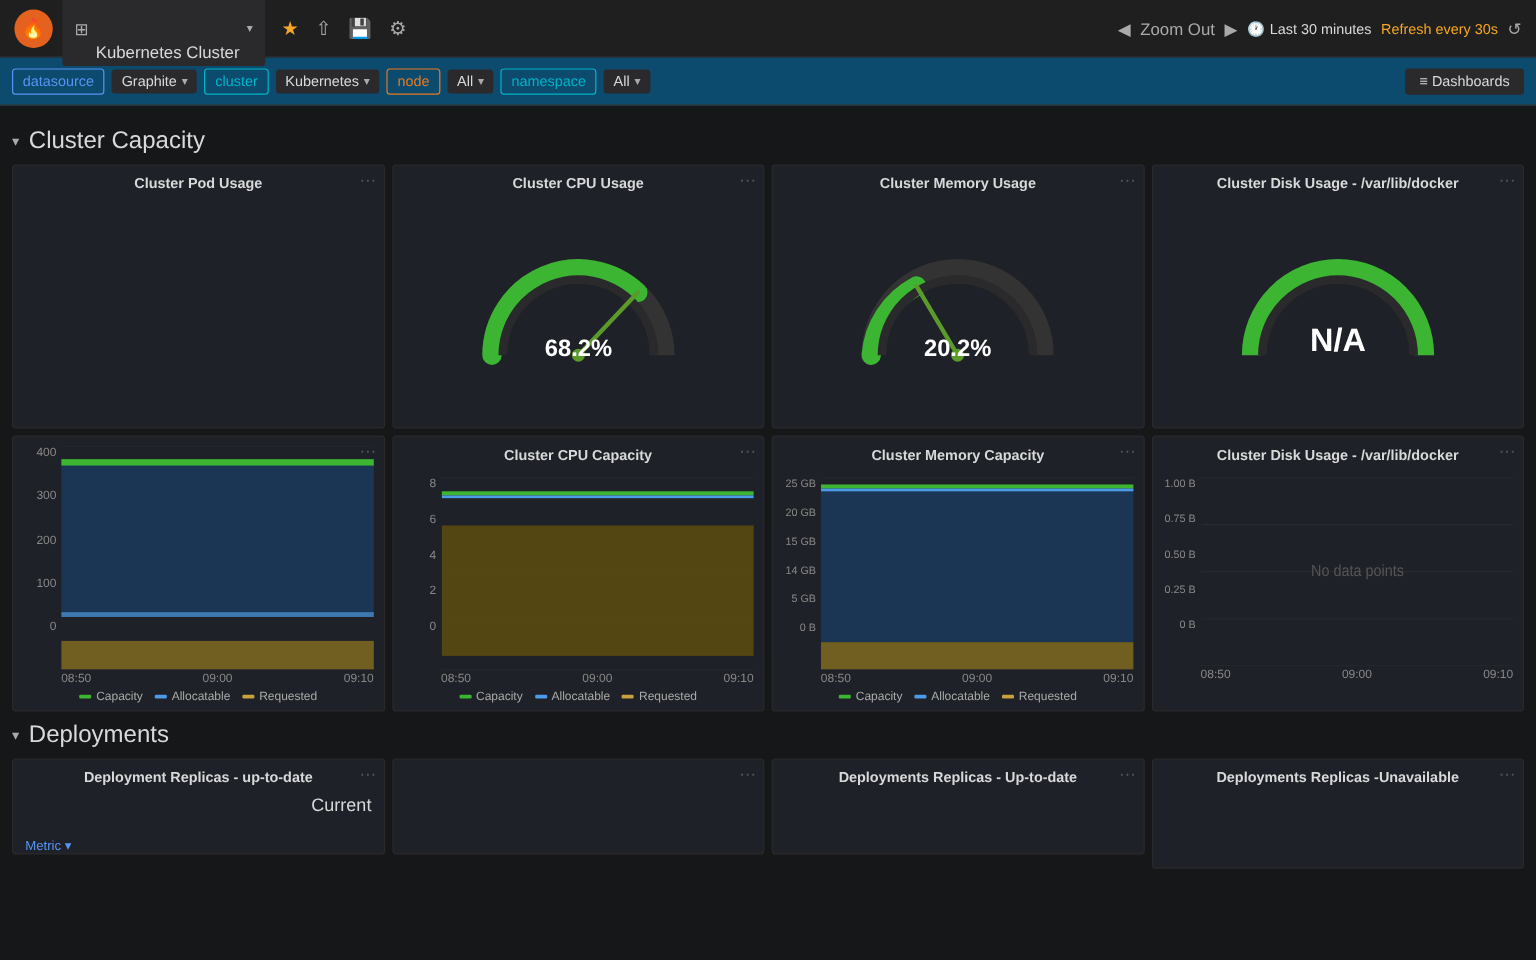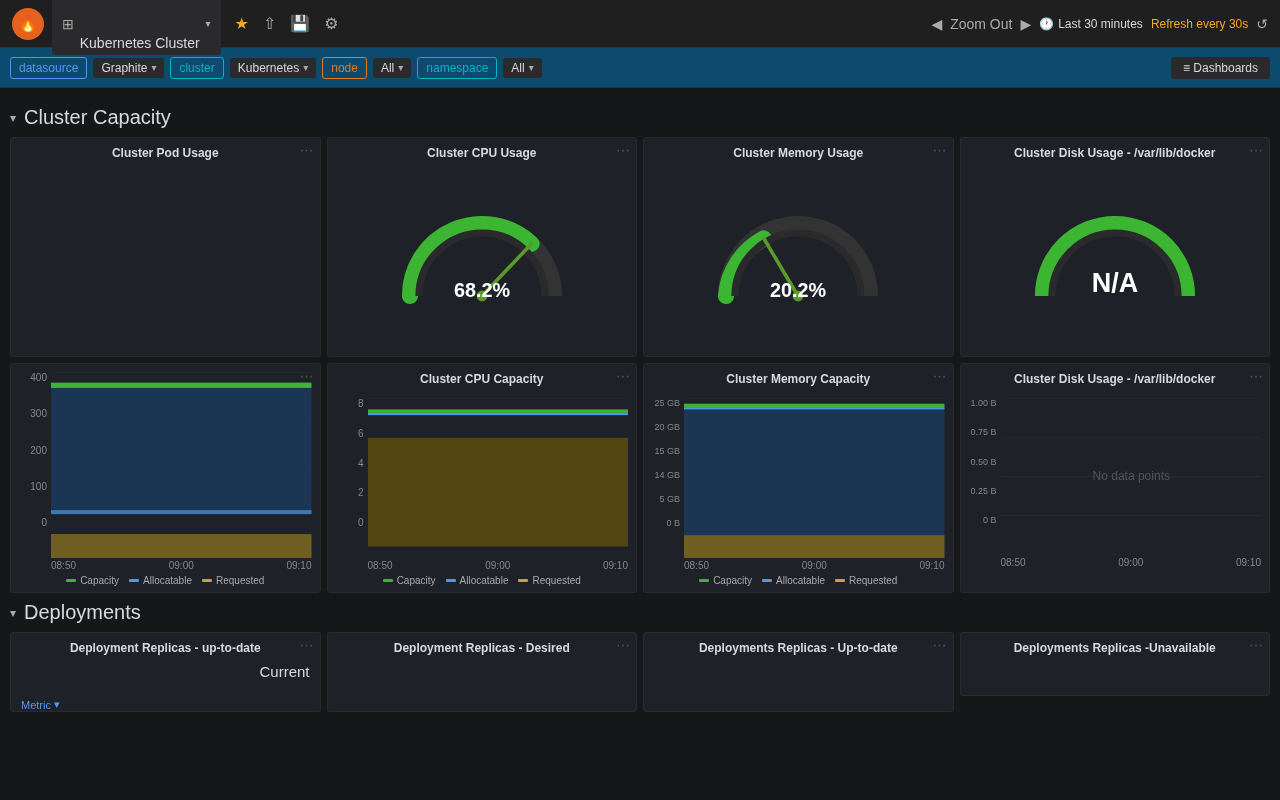--- a/index.html
+++ b/index.html
@@ -576,28 +576,27 @@
         <button class="table-metric-btn">
           <span>Metric</span>
           <span>▾</span>
         </button>
         <span class="table-current-label">Current</span>
       </div>
       <div class="table-bar-row"></div>
     </div>
 
     <div class="panel" style="height:80px;">
-      <div class="panel-title">Deployment Replicas - Desired</div>
       <span class="panel-menu-icon">⋯</span>
     </div>
 
     <div class="panel" style="height:80px;">
       <div class="panel-title">Deployments Replicas - Up-to-date</div>
       <span class="panel-menu-icon">⋯</span>
     </div>
 
-    <div class="panel" style="height:64px;">
+    <div class="panel" style="height:92px;">
       <div class="panel-title">Deployments Replicas -Unavailable</div>
       <span class="panel-menu-icon">⋯</span>
     </div>
   </div>
 
 </div>
 
 </body></html>

